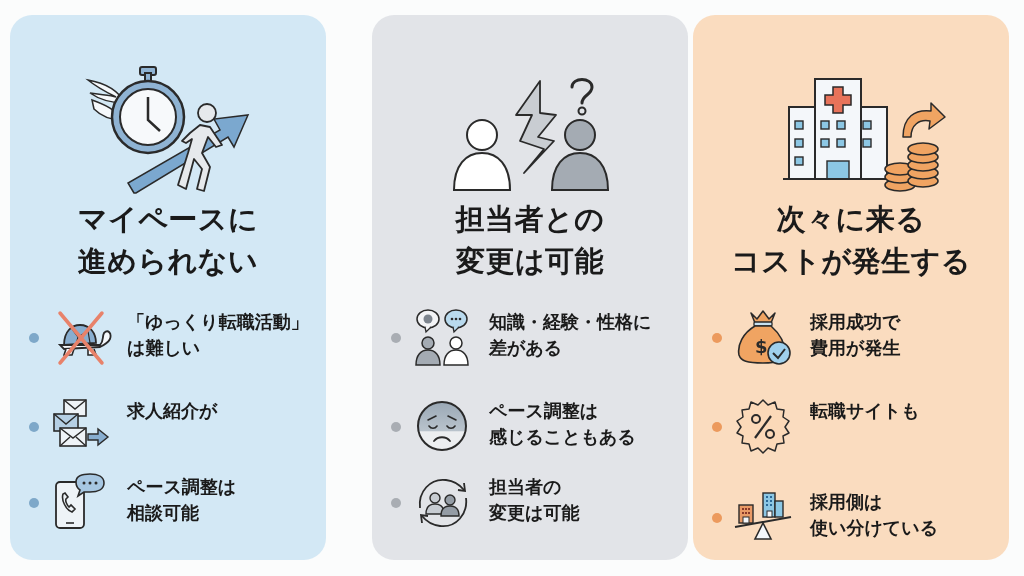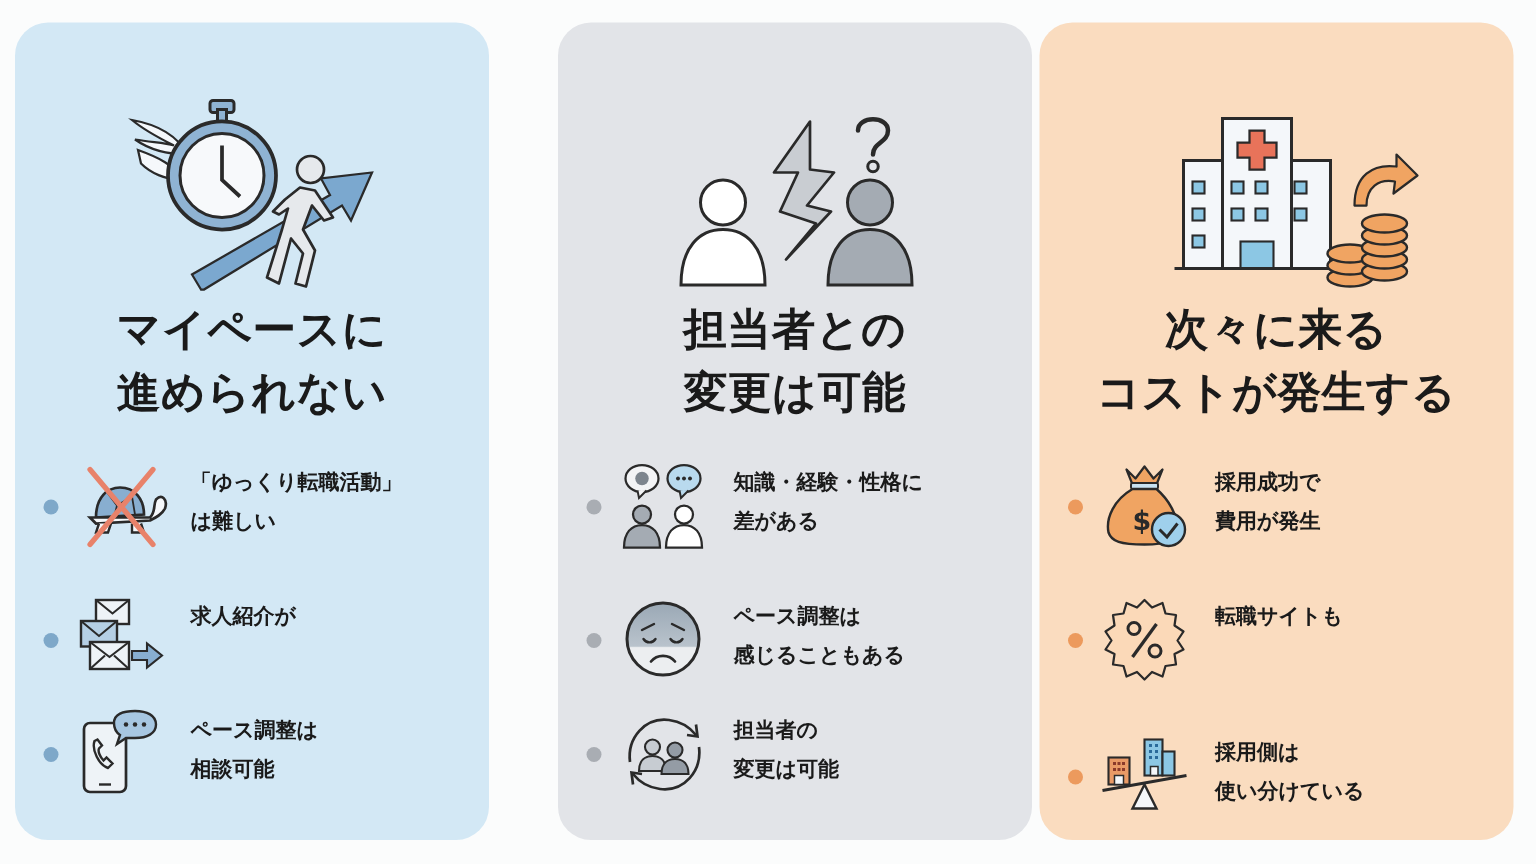--- a/index.html
+++ b/index.html
@@ -13,21 +13,21 @@
   .title{position:absolute;left:0;right:0;top:183px;text-align:center;font-weight:bold;
          font-size:29px;line-height:42px;letter-spacing:0.5px;}
   .title span{display:block;}
   .items{position:absolute;left:0;right:0;top:290px;}
   .item{position:absolute;left:0;right:0;height:64px;}
   .bullet{position:absolute;left:19px;top:28px;width:10px;height:10px;border-radius:50%;}
   .c1 .bullet{background:#7ea8c9;}
   .c2 .bullet{background:#a9adb3;}
   .c3 .bullet{background:#ec9a5d;}
   .icon{position:absolute;left:40px;top:2px;width:62px;height:60px;}
-  .itext{position:absolute;left:117px;top:4px;font-weight:bold;font-size:14px;line-height:26px;white-space:nowrap;}
+  .itext{position:absolute;left:117px;top:4px;font-weight:bold;font-size:18px;line-height:26px;white-space:nowrap;}
   .itext span{display:block;}
 </style>
 </head>
 <body>
 
 <div class="card c1">
   <svg class="hero" viewBox="0 0 200 150">
 
     <path d="M18 35 C35 38 48 45 55 58 C42 58 30 55 20 48 C32 50 40 50 46 52 C34 46 24 40 18 35Z" fill="#f5f8fb" stroke="#2a2a2a" stroke-width="1.5"></path>
     <path d="M22 55 C36 60 46 65 52 75 C40 75 30 70 24 64Z" fill="#f5f8fb" stroke="#2a2a2a" stroke-width="1.5"></path>

